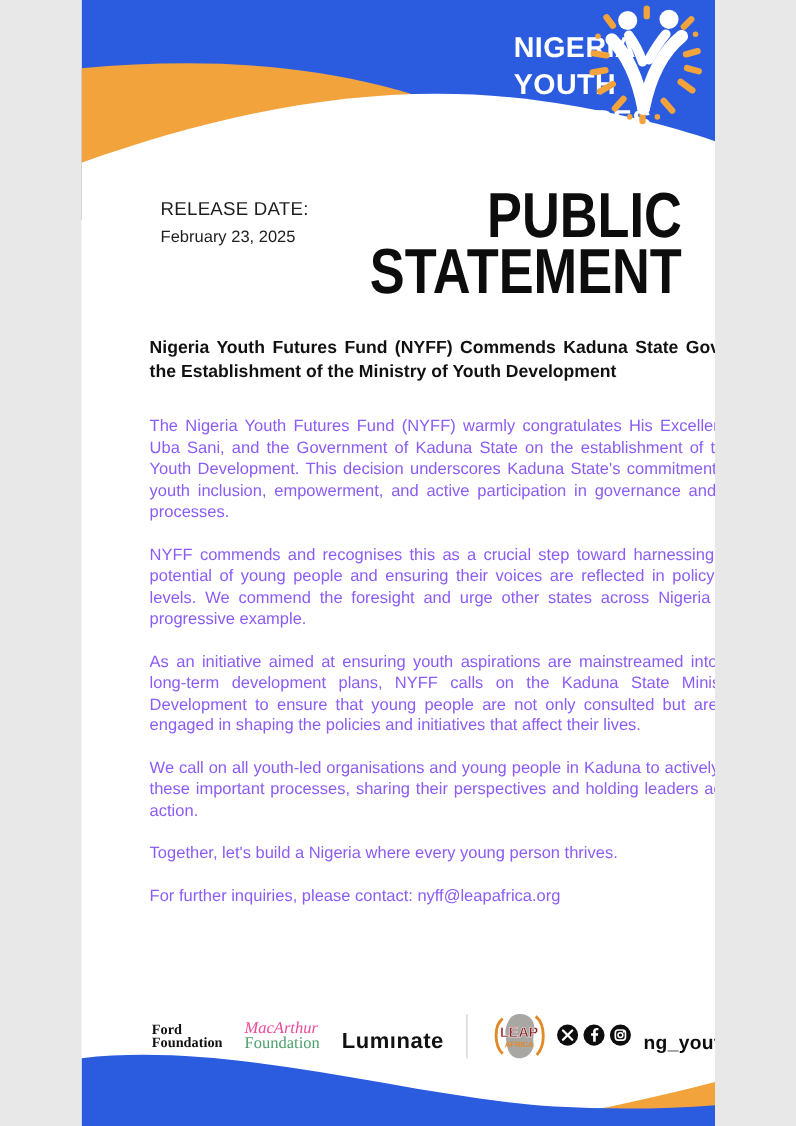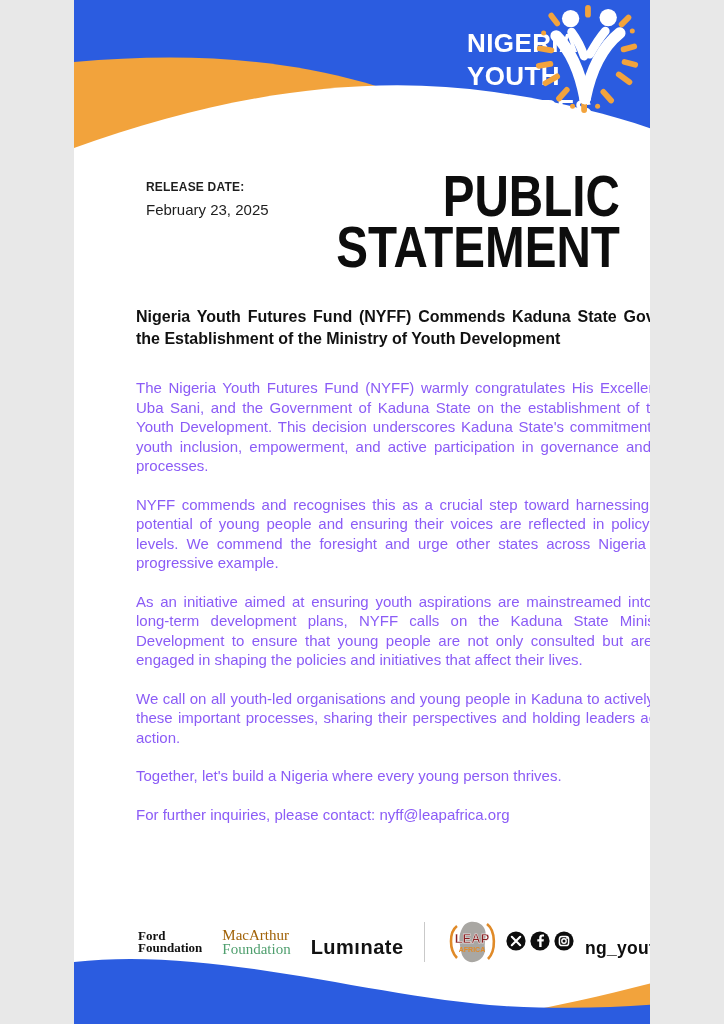--- a/index.html
+++ b/index.html
@@ -11,41 +11,41 @@
   svg{display:block;}
   
   .header-wave{position:absolute;top:0;left:0;}
   .org-name{
     position:absolute;left:393px;top:27px;color:#ffffff;
     font-size:26px;font-weight:800;line-height:33px;letter-spacing:.4px;
   }
   .nyff-logo{position:absolute;right:10px;top:4px;}
   
   .release{position:absolute;left:72px;top:180px;}
-  .release-label{font-size:12px;font-weight:700;letter-spacing:.2px;}
+  .release-label{font-size:17px;font-weight:400;letter-spacing:.2px;}
   .release-date{font-size:15px;margin-top:7px;}
   .doc-type{
     position:absolute;right:30px;top:170px;text-align:right;
     font-size:58px;line-height:51px;font-weight:800;color:#0d0d0d;
     transform:scaleX(.82);transform-origin:top right;letter-spacing:0px;
   }
   
   .content{position:absolute;left:62px;top:306px;width:608px;}
   .statement-title{
     font-size:16px;font-weight:800;line-height:22px;text-align:justify;
     margin:0 0 28px 0;color:#111;
   }
   .content p.body{
     font-size:15px;line-height:19.5px;text-align:justify;margin:0 0 19px 0;color:#8b5cf6;
   }
   
   .partners{position:absolute;left:64px;top:918px;display:flex;align-items:center;gap:20px;}
   .ford{font-family:Liberation Serif, serif;font-weight:700;font-size:13px;line-height:12.5px;color:#111;}
   .macarthur{font-family:"Liberation Serif", serif;font-size:15px;line-height:14.5px;}
-  .macarthur .l1{color:#a16207;}
+  .macarthur .l1{color:#ec4899;font-style:italic;}
   .macarthur .l2{color:#4f9f6e;}
   .luminate{font-size:20px;font-weight:700;color:#121212;letter-spacing:.5px;margin-top:11px;}
   .logo-divider{width:1px;height:40px;background:#c9c9c9;}
   
   .social{position:absolute;left:432px;top:922px;display:flex;align-items:center;gap:4px;}
   .social-handle{font-size:17.5px;font-weight:800;letter-spacing:.3px;color:#0d0d0d;margin-left:7px;margin-top:16px;}
   
   .footer-wave{position:absolute;left:0;bottom:0;}
 </style>
 </head>

